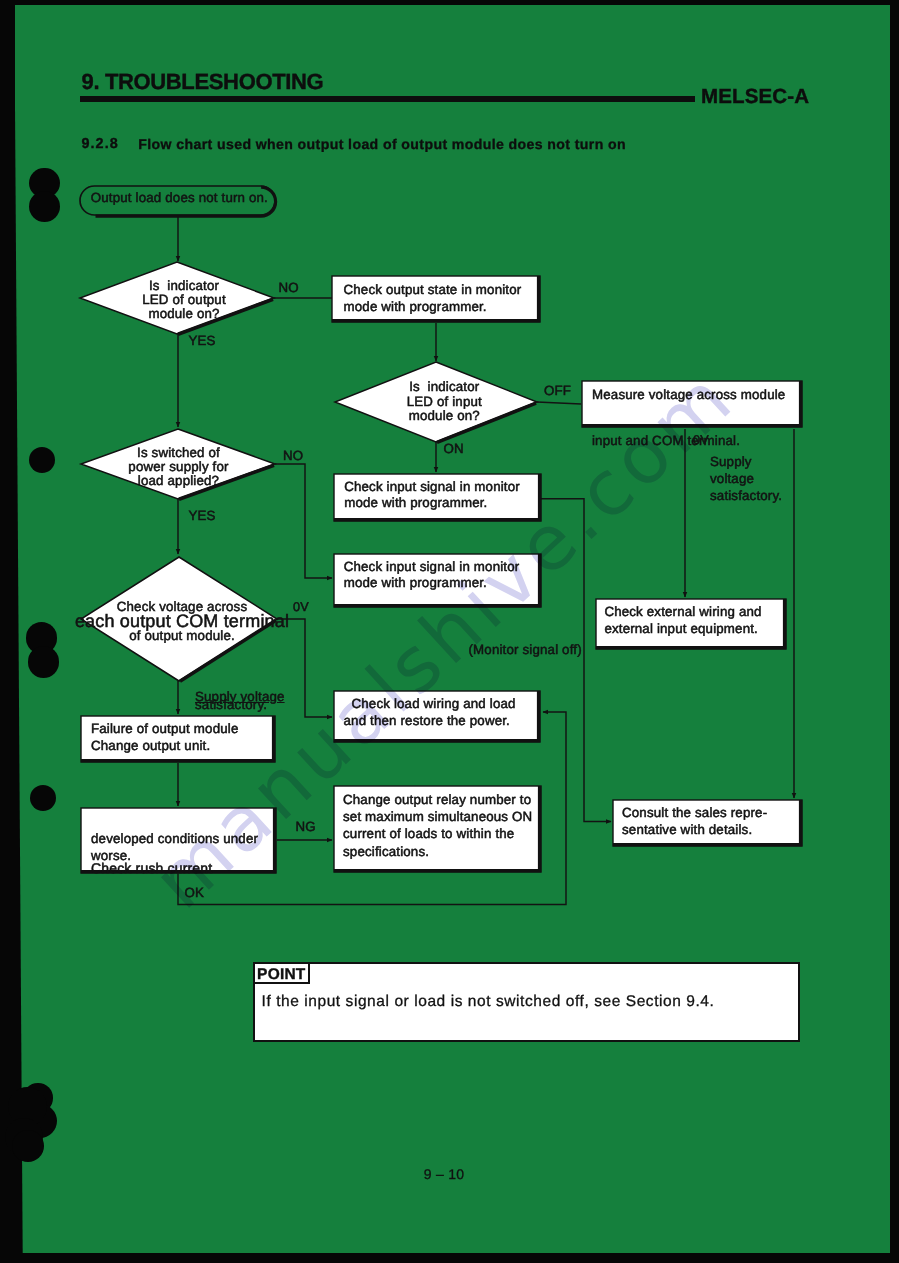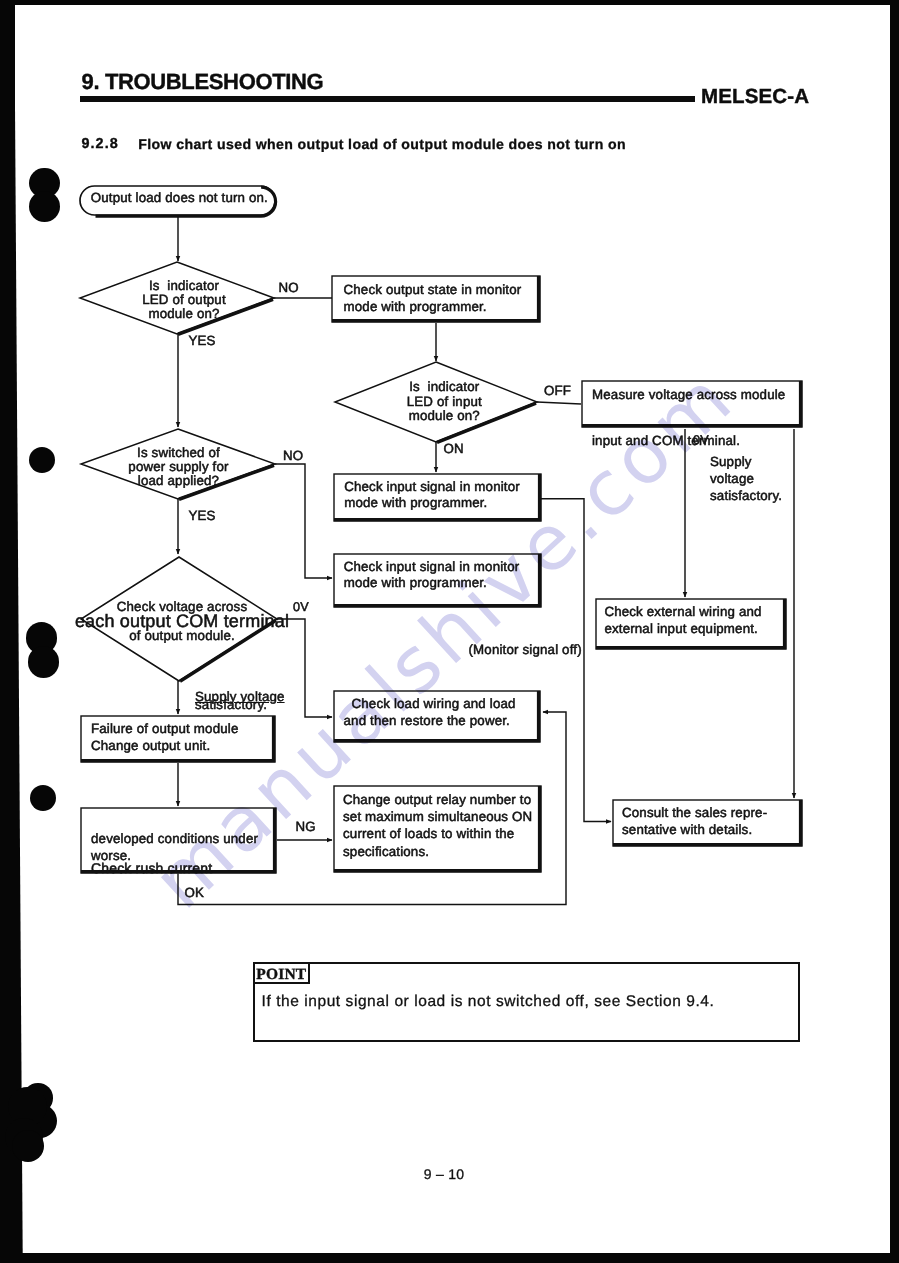--- a/index.html
+++ b/index.html
@@ -1,19 +1,19 @@
 <!DOCTYPE html>
 <html><head>
 <meta charset="utf-8">
 <style>
   html,body{margin:0;padding:0;}
   body{width:899px;height:1263px;background:#fff;overflow:hidden;
        font-family:"Liberation Sans",sans-serif;-webkit-font-smoothing:antialiased;text-rendering:geometricPrecision;}
   #root{position:relative;width:899px;height:1263px;background:#060606;overflow:hidden;}
-  #page{position:absolute;left:15px;top:5px;width:875px;height:1248px;background:#ffffff;}
+  #page{position:absolute;left:15px;top:5px;width:875px;height:1248px;background:#15803d;}
   #pageclip{position:absolute;left:0;top:0;width:899px;height:1263px;overflow:hidden;
     clip-path:polygon(14.3px 2.5px, 891px 2.5px, 893px 1254px, 22.7px 1254px);}
 
   
   .chapter-title{position:absolute;left:66.5px;top:66.5px;font-size:22px;font-weight:bold;
        line-height:20px;letter-spacing:-0.35px;color:#0d0d0d;white-space:nowrap;
        -webkit-text-stroke:.4px #0d0d0d;}
   .header-rule{position:absolute;left:65px;top:91px;width:615px;height:6px;background:#0d0d0d;}
   .manual-label{position:absolute;left:686px;top:82.7px;font-size:20.5px;font-weight:bold;
        line-height:18px;letter-spacing:0.15px;color:#0d0d0d;white-space:nowrap;
@@ -197,21 +197,21 @@
 <div class="nt" style="left:695.0px;top:484.1px;font-size:13.3px;">satisfactory.</div>
 <div class="nt" style="left:278.0px;top:595.5px;font-size:12.6px;">0V</div>
 <div class="nt" style="left:180.0px;top:685px;font-size:13.3px;text-decoration:underline;">Supply voltage</div>
 <div class="nt" style="left:180.0px;top:693.3px;font-size:13.3px;">satisfactory.</div>
 <div class="nt" style="left:453.5px;top:638.0px;font-size:13.3px;">(Monitor signal off)</div>
 <div class="nt" style="left:280.5px;top:815.0px;font-size:13.3px;">NG</div>
 <div class="nt" style="left:169.5px;top:881.0px;font-size:13.3px;">OK</div>
 </div>
 
     <div class="point-box" style="left:237.6px;top:957.1px;width:547.1px;height:80.3px;"></div>
-    <div class="point-label" style="left:237.6px;top:957.1px;width:57.4px;height:21.9px;font-family:Liberation Serif, serif;">POINT</div>
+    <div class="point-label" style="left:237.6px;top:957.1px;width:57.4px;height:21.9px;">POINT</div>
     <div class="point-text" style="left:246.5px;top:990.0px;">If the input signal or load is not switched off, see Section 9.4.</div>
 
     <div class="page-number">9 – 10</div>
   </div>
   </div>
 
 <div class="hole" style="left:28.999999999999996px;top:167.89999999999998px;width:30.6px;height:30.6px;"></div>
 <div class="hole" style="left:28.900000000000002px;top:191.10000000000002px;width:31.4px;height:31.4px;"></div>
 <div class="hole" style="left:29.099999999999998px;top:446.6px;width:26.4px;height:26.4px;"></div>
 <div class="hole" style="left:25.799999999999997px;top:622.4px;width:31.2px;height:31.2px;"></div>

